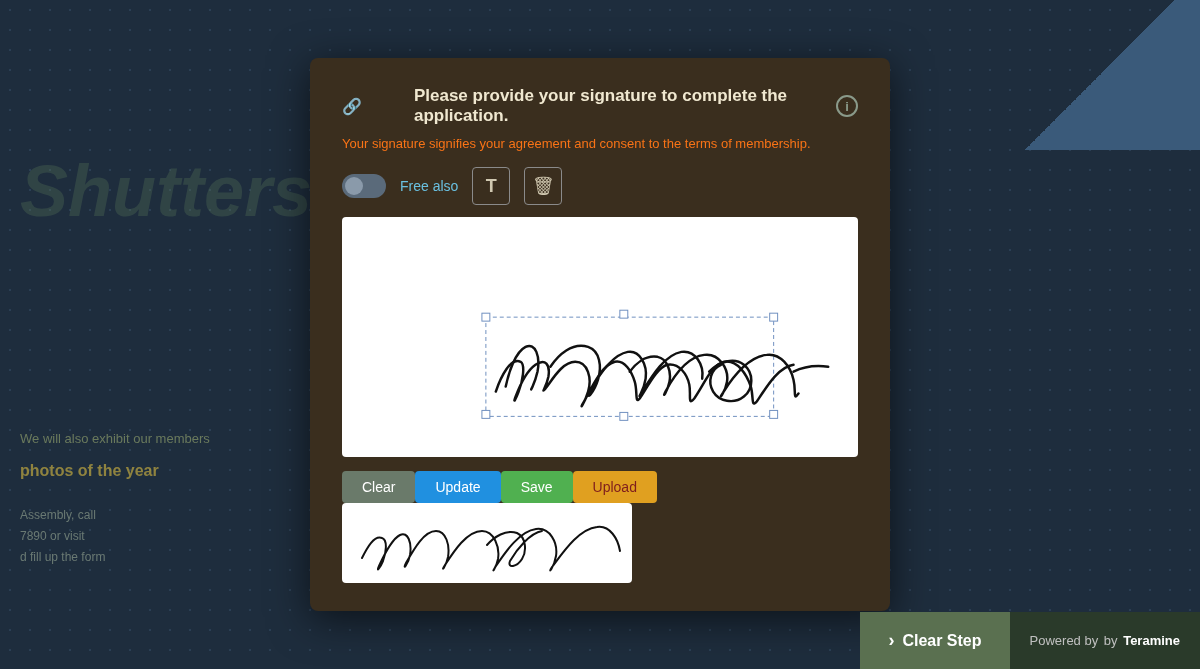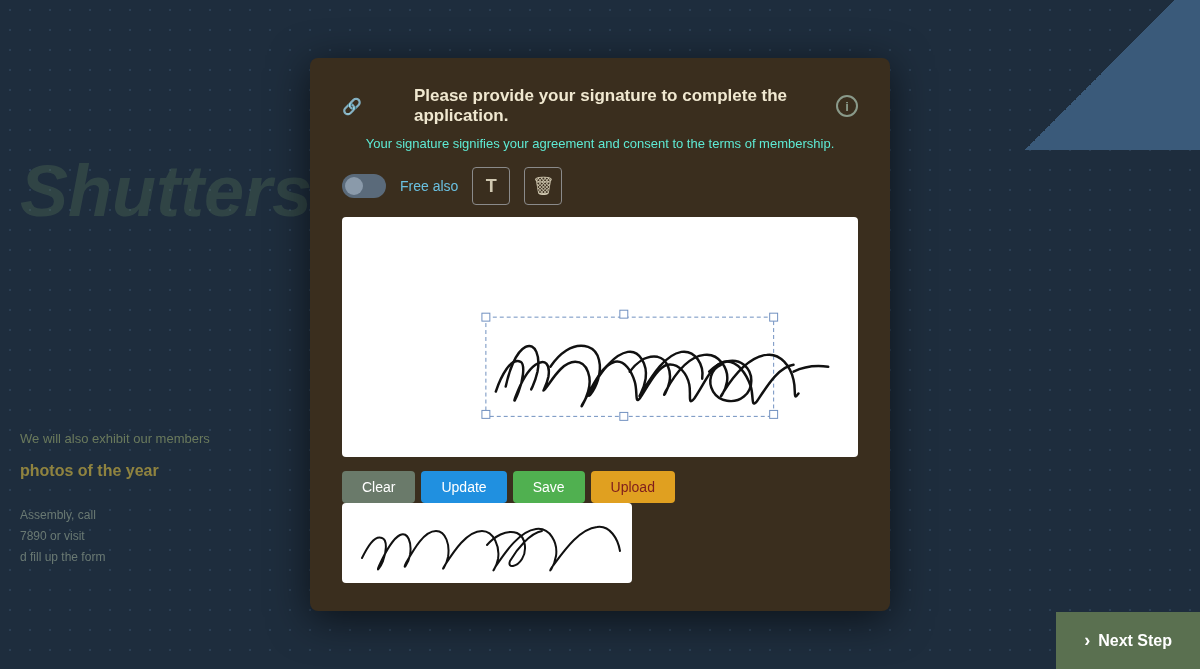--- a/index.html
+++ b/index.html
@@ -124,24 +124,23 @@
       flex-shrink: 0;
     }
 
     .link-icon {
       color: #c0b090;
       font-size: 16px;
       margin-right: 2px;
     }
 
     .modal-subtitle {
-      color: #5eead4;
+      color: #f97316;
       font-size: 13px;
       margin-bottom: 16px;
-      text-align: center;
     }
 
     
     .toggle-row {
       display: flex;
       align-items: center;
       gap: 14px;
       margin-bottom: 12px;
     }
 
@@ -198,21 +197,21 @@
     }
 
     .signature-canvas svg {
       width: 100%;
       height: 100%;
     }
 
     
     .action-buttons {
       display: flex;
-      gap: 6px;
+      gap: 0;
     }
 
     .btn {
       padding: 8px 20px;
       border: none;
       border-radius: 4px;
       font-size: 14px;
       font-weight: 500;
       cursor: pointer;
     }
@@ -374,15 +373,18 @@
         <path d="M 145 42 C 152 34 164 26 175 30 C 184 34 185 48 180 56 C 175 64 165 66 168 58 C 175 46 188 30 200 28" fill="none" stroke="#111111" stroke-width="2" stroke-linecap="round"></path>
       </svg>
     </div>
 
   </div>
 </div>
 
 <div class="bottom-bar">
   <button class="next-step-btn">
     <span class="arrow">›</span>
-    <span>Next Step</span>
+    <span>Clear Step</span>
   </button>
+  <div class="powered-by">
+    <span>Powered by</span>&nbsp;by&nbsp;<strong>Teramine</strong>
+  </div>
 </div>
 
 </body></html>

